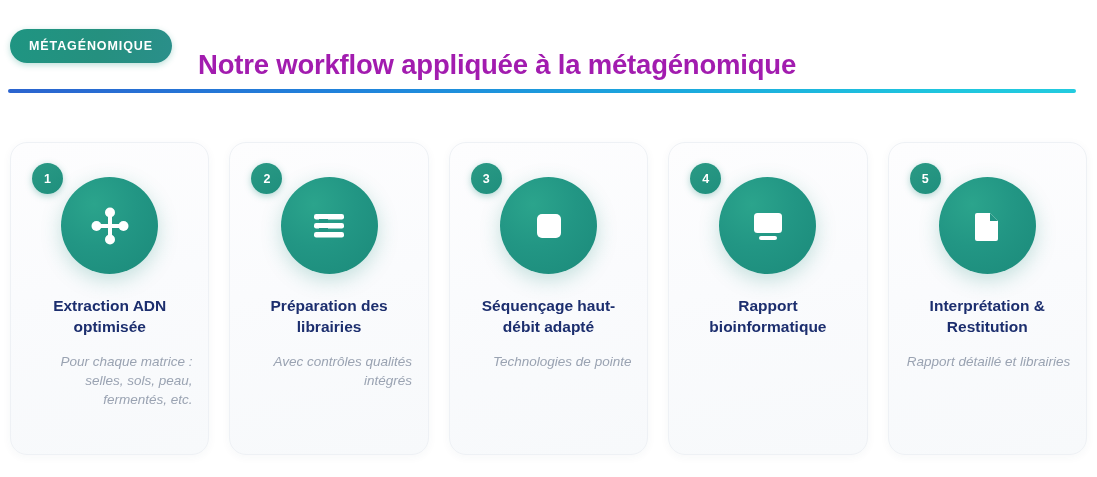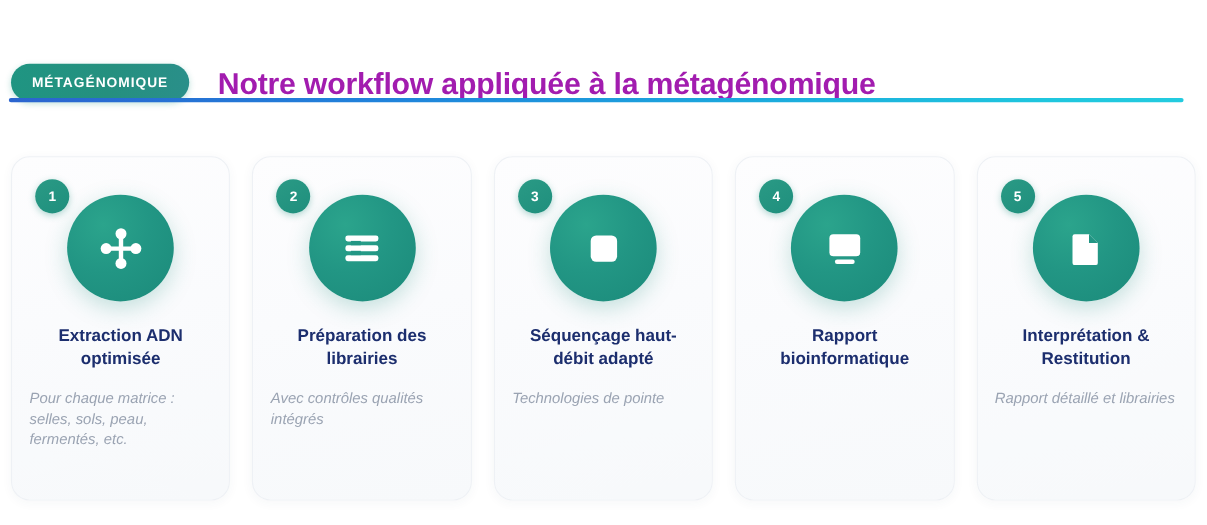--- a/index.html
+++ b/index.html
@@ -20,21 +20,21 @@
   }
 
   
   .header {
     position: absolute;
     left: 0;
     top: 0;
     width: 1097px;
     height: 92px;
     display: flex;
-    align-items: flex-end;
+    align-items: center;
     padding-left: 10px;
   }
 
   .tag-pill {
     display: inline-flex;
     align-items: center;
     justify-content: center;
     height: 34px;
     padding: 0 19px;
     border-radius: 17px;
@@ -129,21 +129,21 @@
     text-align: center;
     color: #1c2e6e;
     font-size: 15.5px;
     font-weight: bold;
     line-height: 1.34;
   }
 
   .card-desc {
     margin-top: 14px;
     width: 84%;
-    text-align: left;
+    text-align: right;
     color: #9aa3b2;
     font-size: 13.5px;
     font-style: italic;
     line-height: 1.42;
   }
 </style>
 </head>
 <body>
 
 <div class="page">

